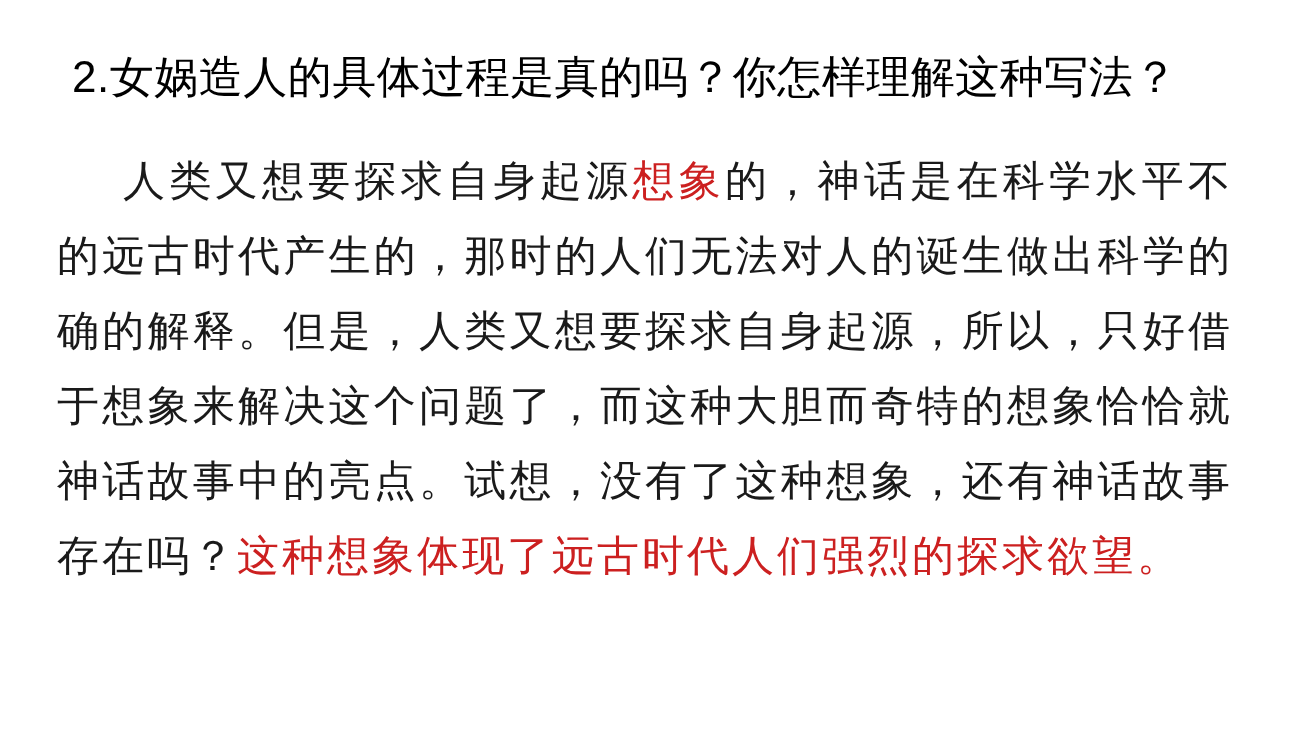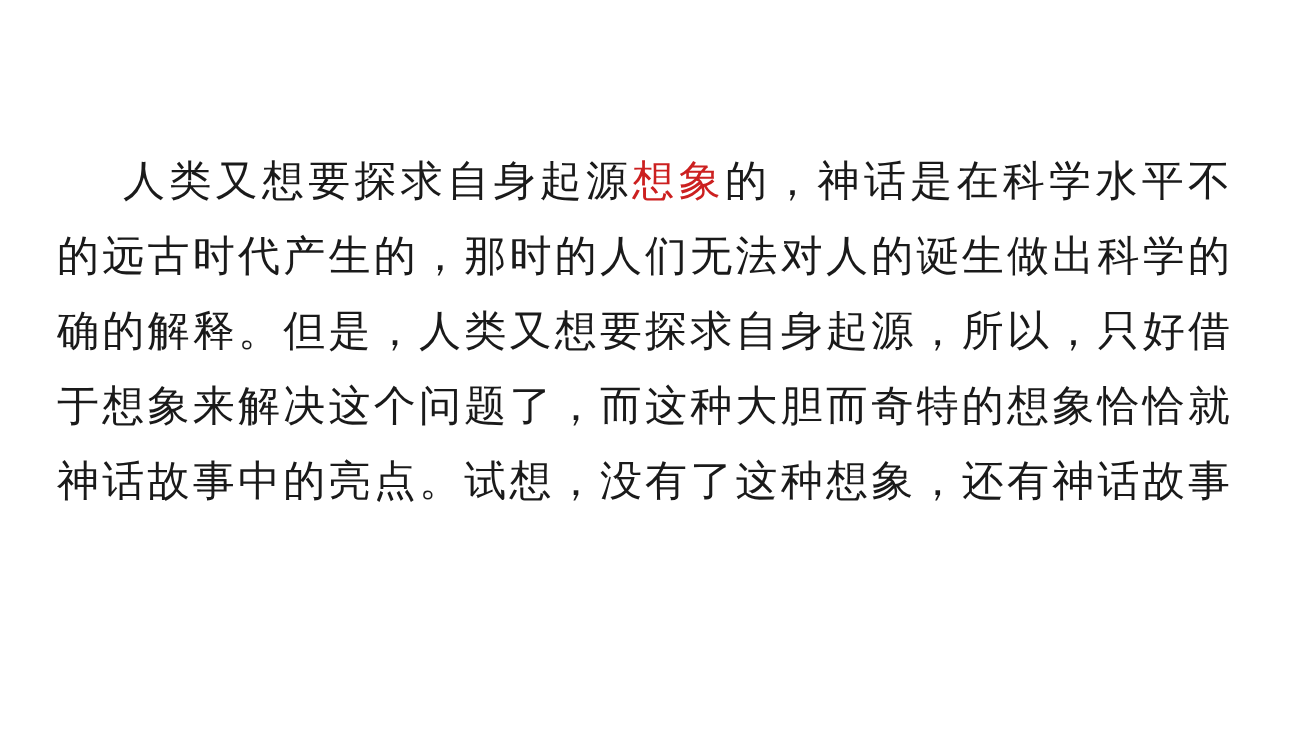--- a/index.html
+++ b/index.html
@@ -58,20 +58,21 @@
     text-align-last: left;
   }
   .seg-black { color: var(--text); }
   .seg-red   { color: var(--red); font-family: Liberation Mono, monospace; }
 </style>
 </head>
 <body>
 
 <div class="slide">
 
+  <h1 class="title">2.女娲造人的具体过程是真的吗？你怎样理解这种写法？</h1>
 
   <div class="paragraph">
 
     <div class="line first">
       <span class="seg-black">人类又想要探求自身起源</span><span class="seg-red">想象</span><span class="seg-black">的，神话是在科学水平不发达</span>
     </div>
 
     <div class="line">
       <span class="seg-black">的远古时代产生的，那时的人们无法对人的诞生做出科学的准</span>
     </div>
@@ -81,15 +82,18 @@
     </div>
 
     <div class="line">
       <span class="seg-black">于想象来解决这个问题了，而这种大胆而奇特的想象恰恰就是</span>
     </div>
 
     <div class="line">
       <span class="seg-black">神话故事中的亮点。试想，没有了这种想象，还有神话故事的</span>
     </div>
 
+    <div class="line last">
+      <span class="seg-black">存在吗？</span><span class="seg-red">这种想象体现了远古时代人们强烈的探求欲望。</span>
+    </div>
 
   </div>
 </div>
 
 </body></html>

